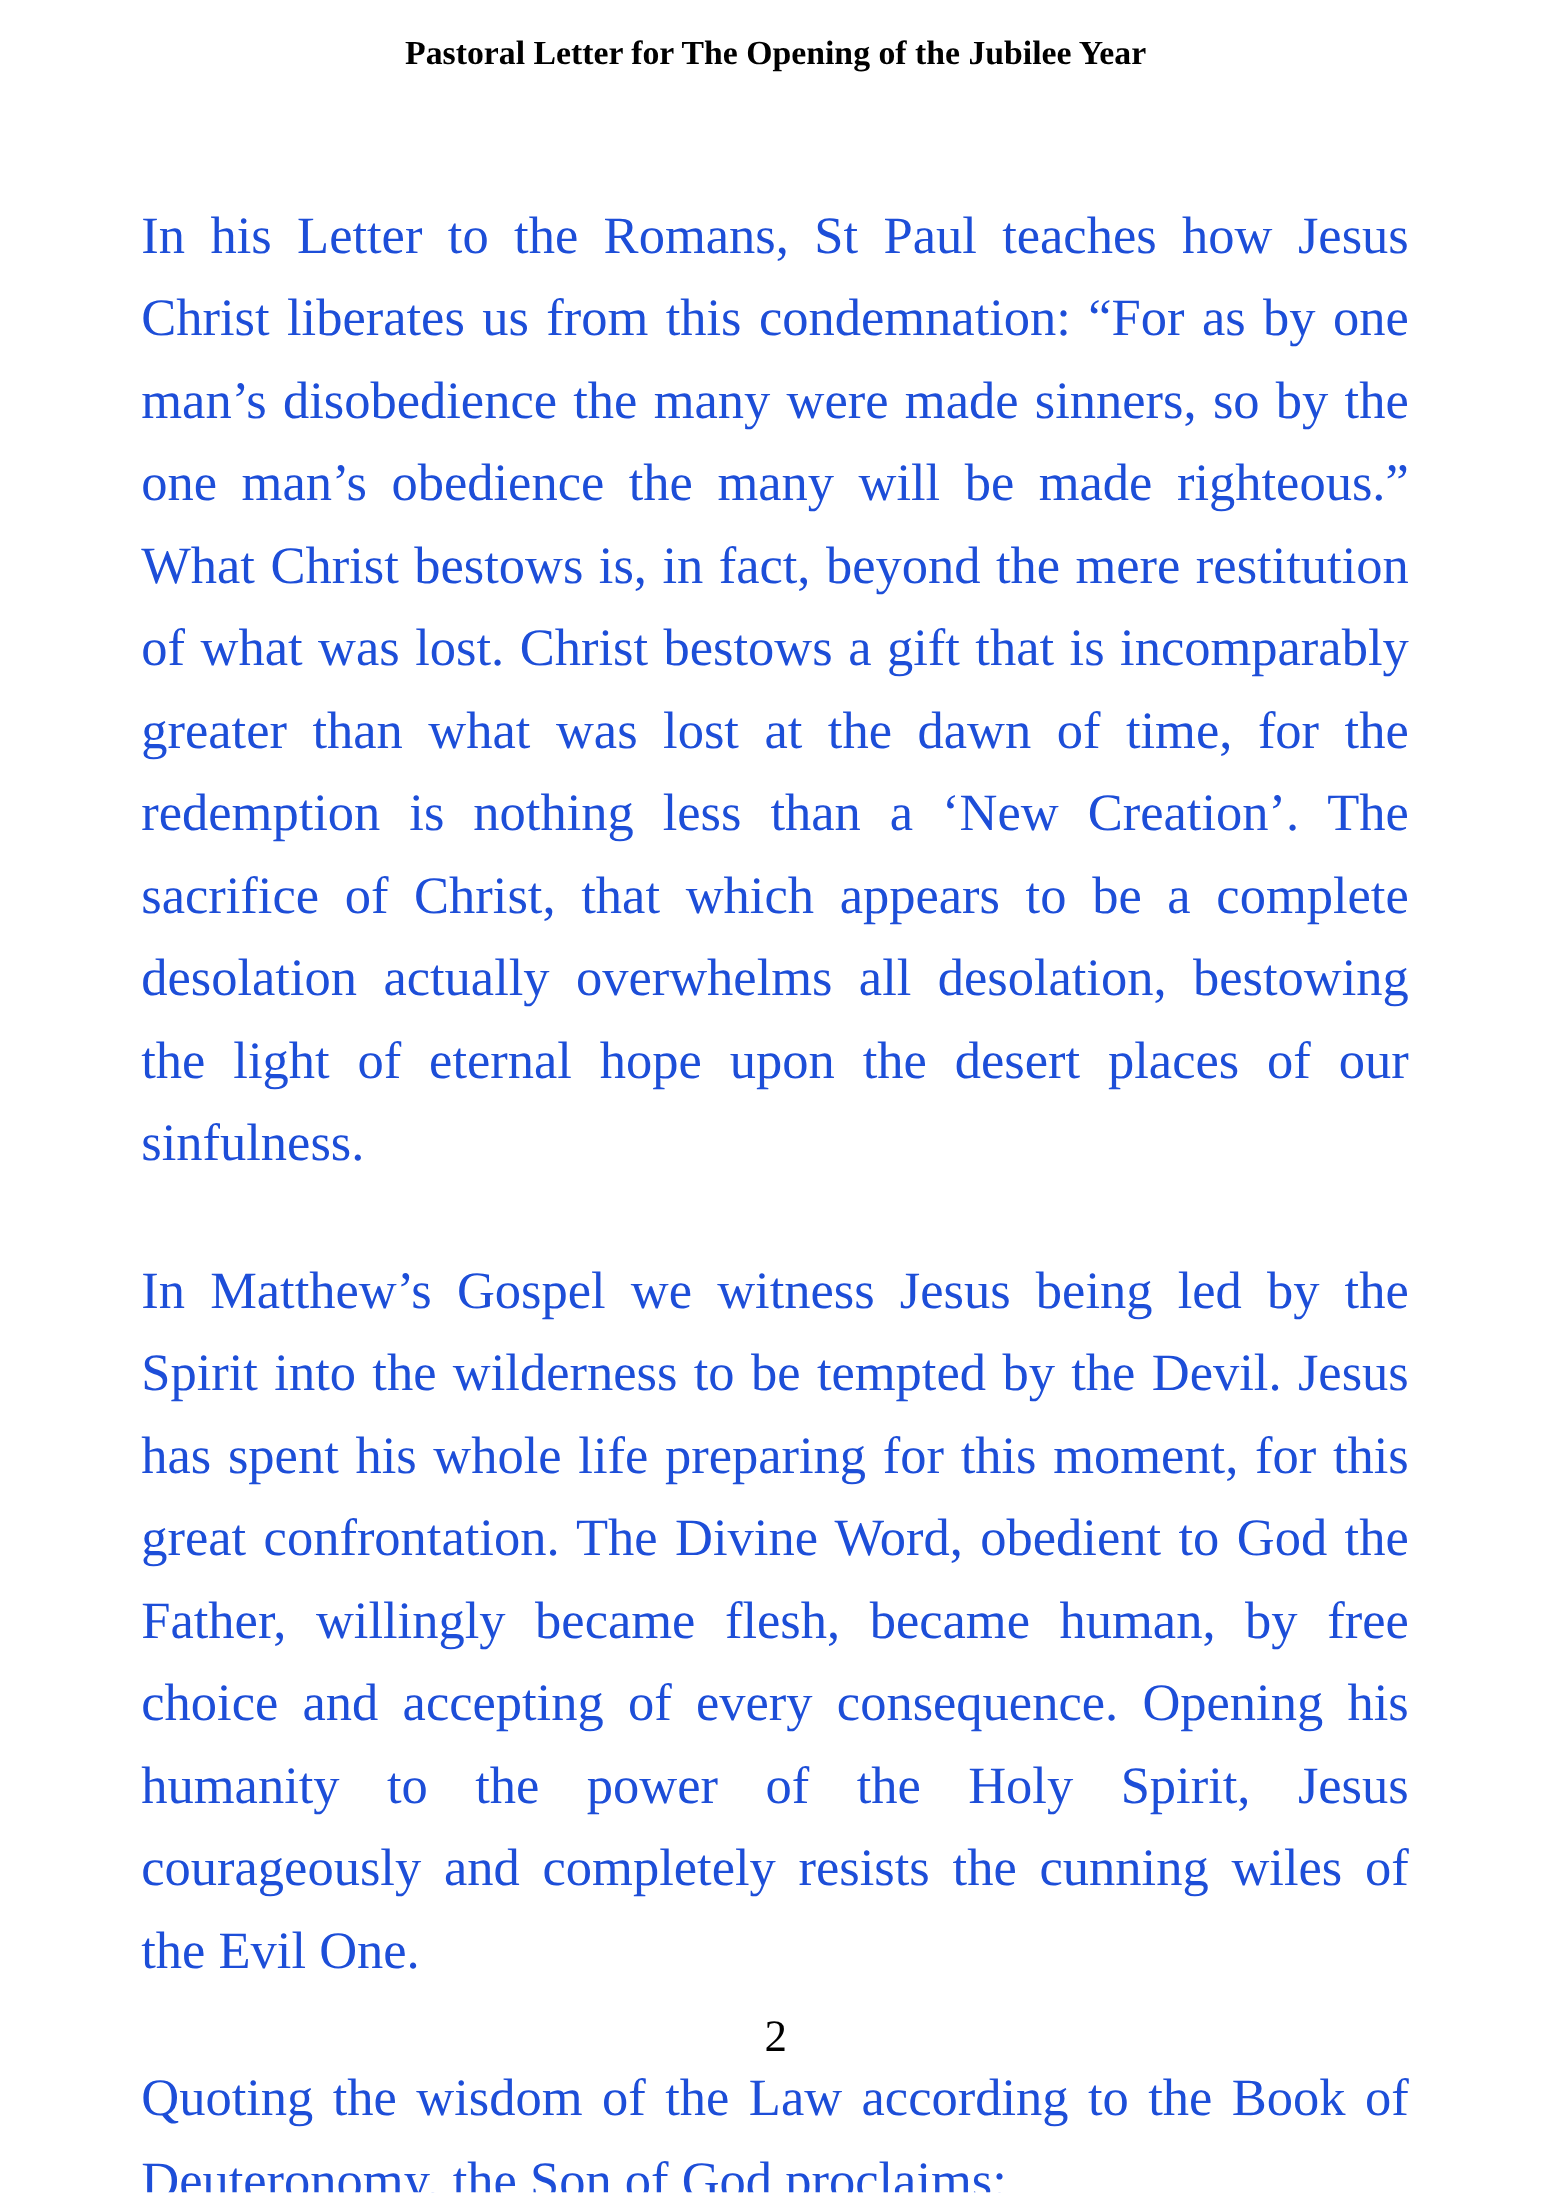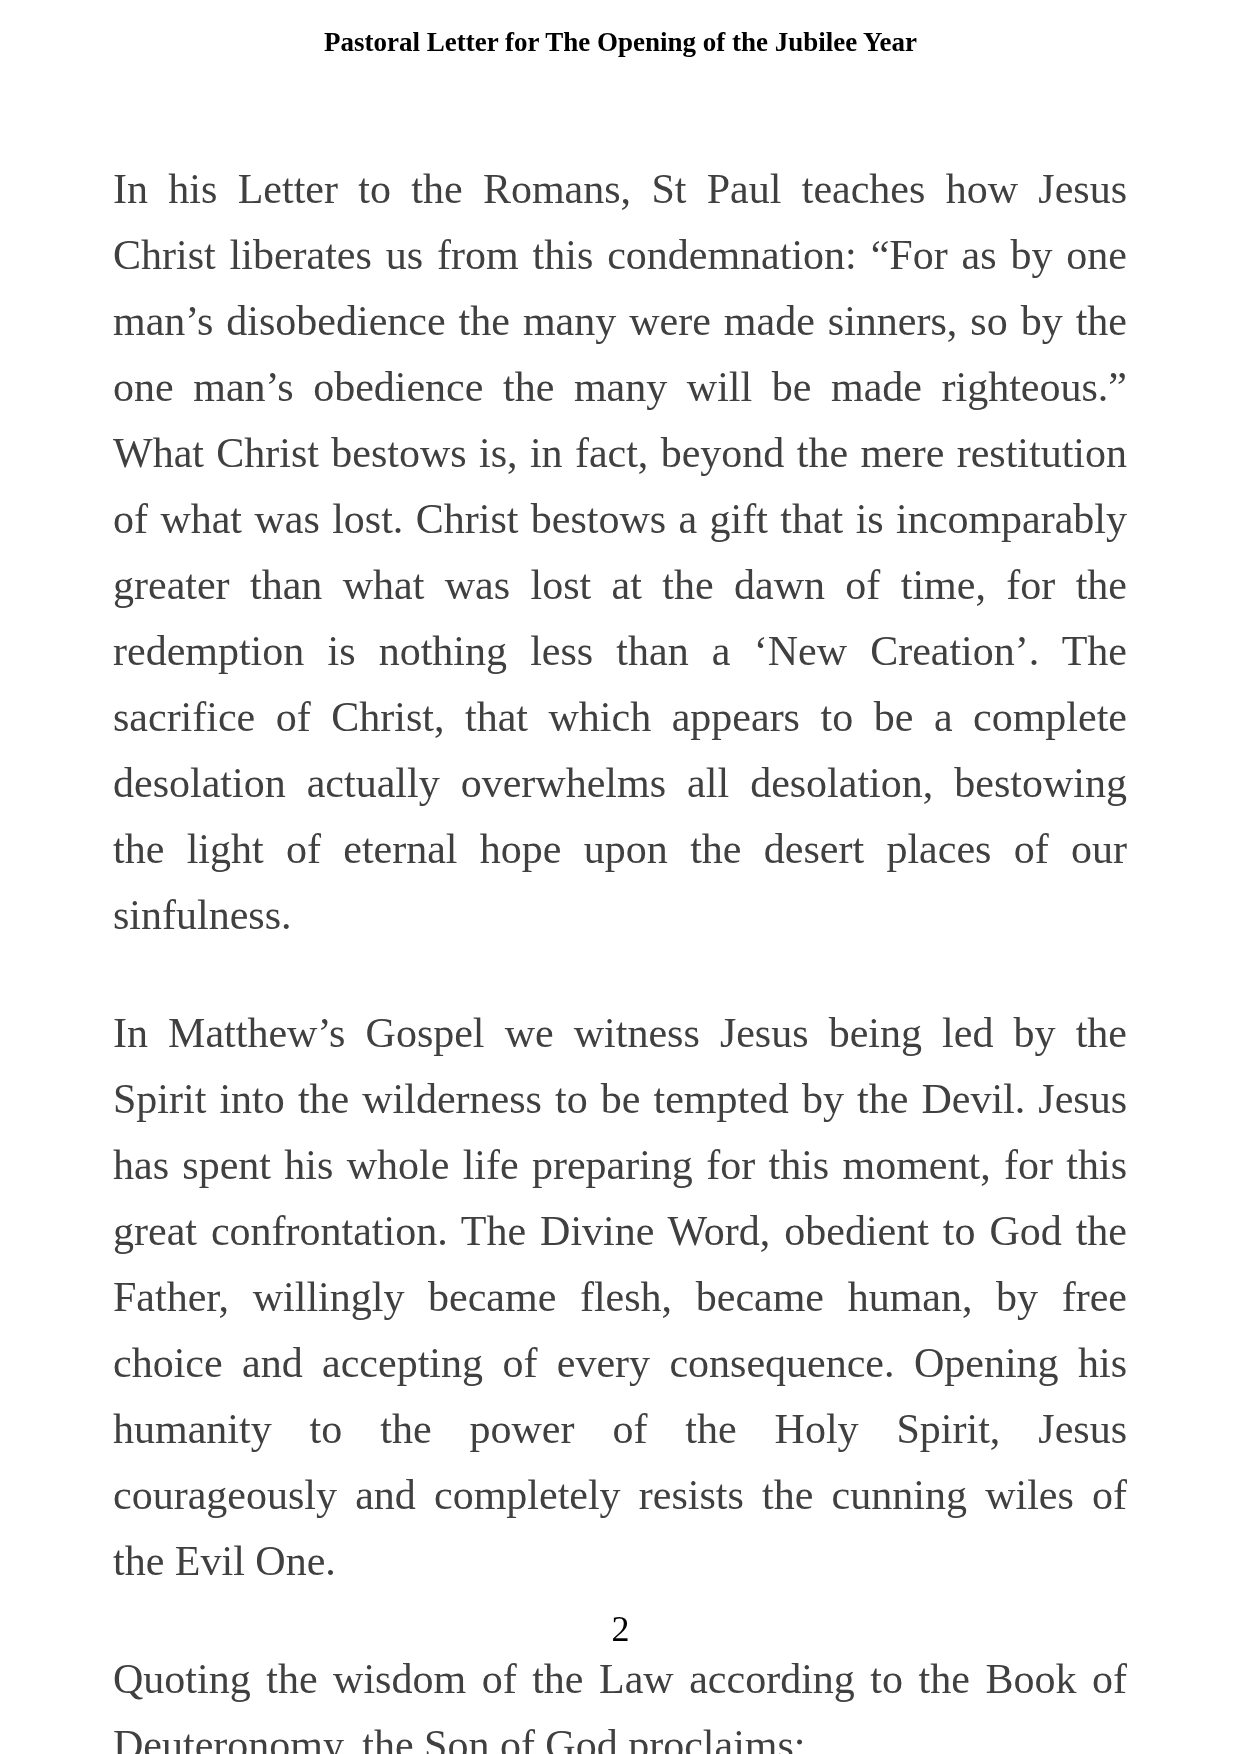--- a/index.html
+++ b/index.html
@@ -32,21 +32,21 @@
     position: absolute;
     top: 156px;
     left: 113px;
     width: 1014px;
   }
   .content p {
     margin: 0 0 52px 0;
     font-size: 42px;
     line-height: 66px;
     text-align: justify;
-    color: #404040;
+    color: #1d4ed8;
   }
   .page-number {
     position: absolute;
     top: 1610px;
     left: 0;
     width: 100%;
     text-align: center;
     font-size: 36px;
     line-height: 1.1;
     color: #000000;

